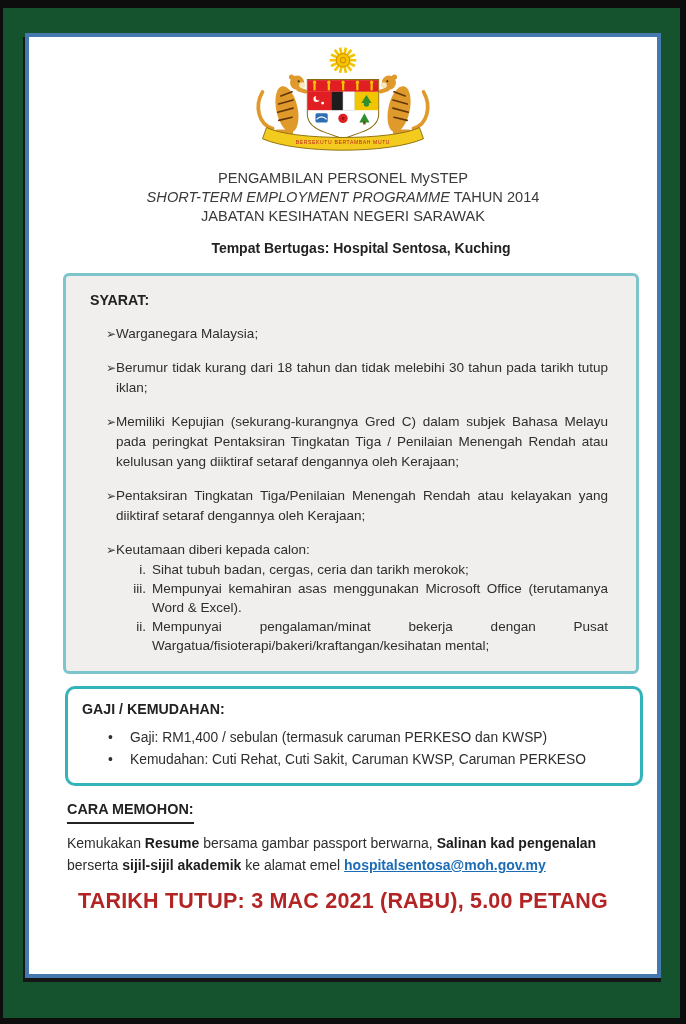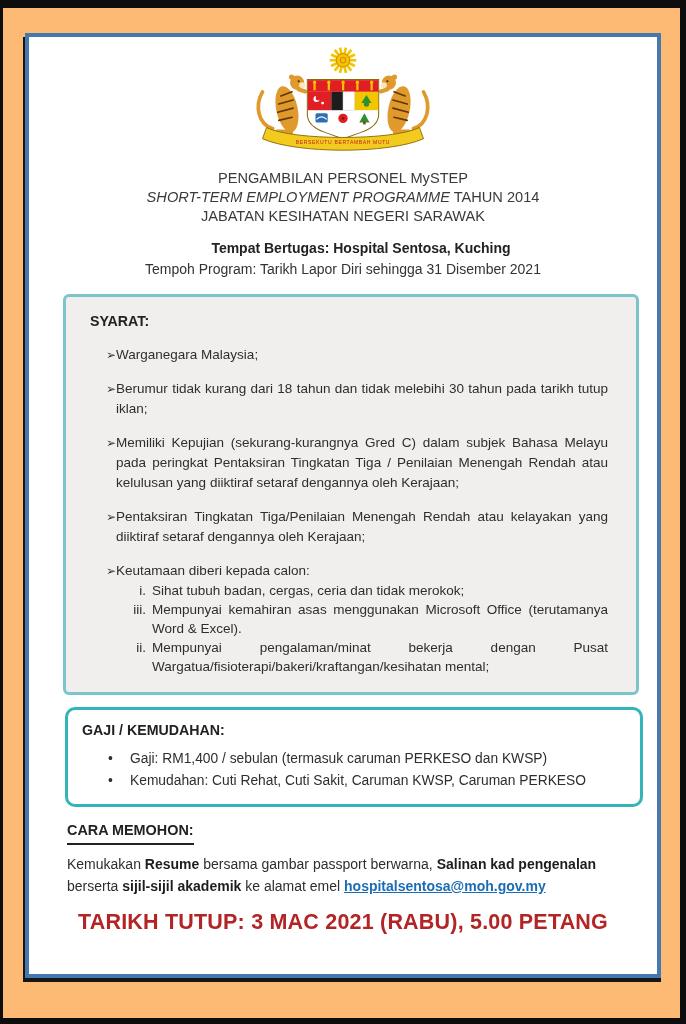--- a/index.html
+++ b/index.html
@@ -1,18 +1,18 @@
 <!DOCTYPE html>
 <html style="--border-blue: #4478ae; --teal-light: #7cc5cb; --teal: #33b3ba; --red: #b32425; --link: #1b6cb5; --emblem-yellow: #f2c500; --emblem-red: #e11f22; --tiger-orange: #e09a2c;"><head>
 <meta charset="utf-8">
 <style>
   * { margin:0; padding:0; box-sizing:border-box; }
   html,body { width:686px; height:1024px; }
   body { background:#0d0d0d; position:relative; font-family:"Liberation Sans", sans-serif; color:#2b2b2b; }
-  .page { position:absolute; left:3px; top:8px; right:6px; bottom:6px; background:#fdba74; }
+  .page { position:absolute; left:3px; top:8px; right:6px; bottom:6px; background:#14532d; }
   .frame {
     position:absolute; left:22px; top:25px; width:636px; height:945px;
     border:4px solid var(--border-blue,#4478ae);
     box-shadow:0 4px 0 #161616, -2px 4px 0 #161616;
     overflow:hidden; background:#fff;
   }
   .center { text-align:center; }
   
   .emblem-wrap { margin-top:10px; text-align:center; }
   
@@ -151,21 +151,20 @@
       </svg>
     </div>
 
     <div class="title-block center">
       <div>PENGAMBILAN PERSONEL MySTEP</div>
       <div><span class="ital">SHORT-TERM EMPLOYMENT PROGRAMME</span><span> TAHUN 2014</span></div>
       <div>JABATAN KESIHATAN NEGERI SARAWAK</div>
     </div>
     <div class="sub-block center">
       <div class="b">Tempat Bertugas: Hospital Sentosa, Kuching</div>
-      <div>Tempoh Program: Tarikh Lapor Diri sehingga 31 Disember 2021</div>
     </div>
 
     <div class="syarat-box">
       <div class="box-heading">SYARAT:</div>
       <ul class="req-list">
         <li class="req-item">
           <span class="marker">➢</span>
           <span class="req-text">Warganegara Malaysia;</span>
         </li>
         <li class="req-item">
@@ -180,21 +179,21 @@
           <span class="marker">➢</span>
           <span class="req-text">Pentaksiran Tingkatan Tiga/Penilaian Menengah Rendah atau kelayakan yang diiktiraf setaraf dengannya oleh Kerajaan;</span>
         </li>
         <li class="req-item" style="margin-bottom:0;">
           <span class="marker">➢</span>
           <span class="req-text">
             <span>Keutamaan diberi kepada calon:</span>
             <ul class="sub-list">
               <li class="sub-item">
                 <span class="rn">i.</span>
-                <span class="sub-text">Sihat tubuh badan, cergas, ceria dan tidak merokok;</span>
+                <span class="sub-text">Sihat tubuh badan, cergas, ceria dan tarikh merokok;</span>
               </li>
               <li class="sub-item">
                 <span class="rn">iii.</span>
                 <span class="sub-text">Mempunyai kemahiran asas menggunakan Microsoft Office (terutamanya Word &amp; Excel).</span>
               </li>
               <li class="sub-item">
                 <span class="rn">ii.</span>
                 <span class="sub-text">Mempunyai pengalaman/minat bekerja dengan Pusat Wargatua/fisioterapi/bakeri/kraftangan/kesihatan mental;</span>
               </li>
             </ul>

